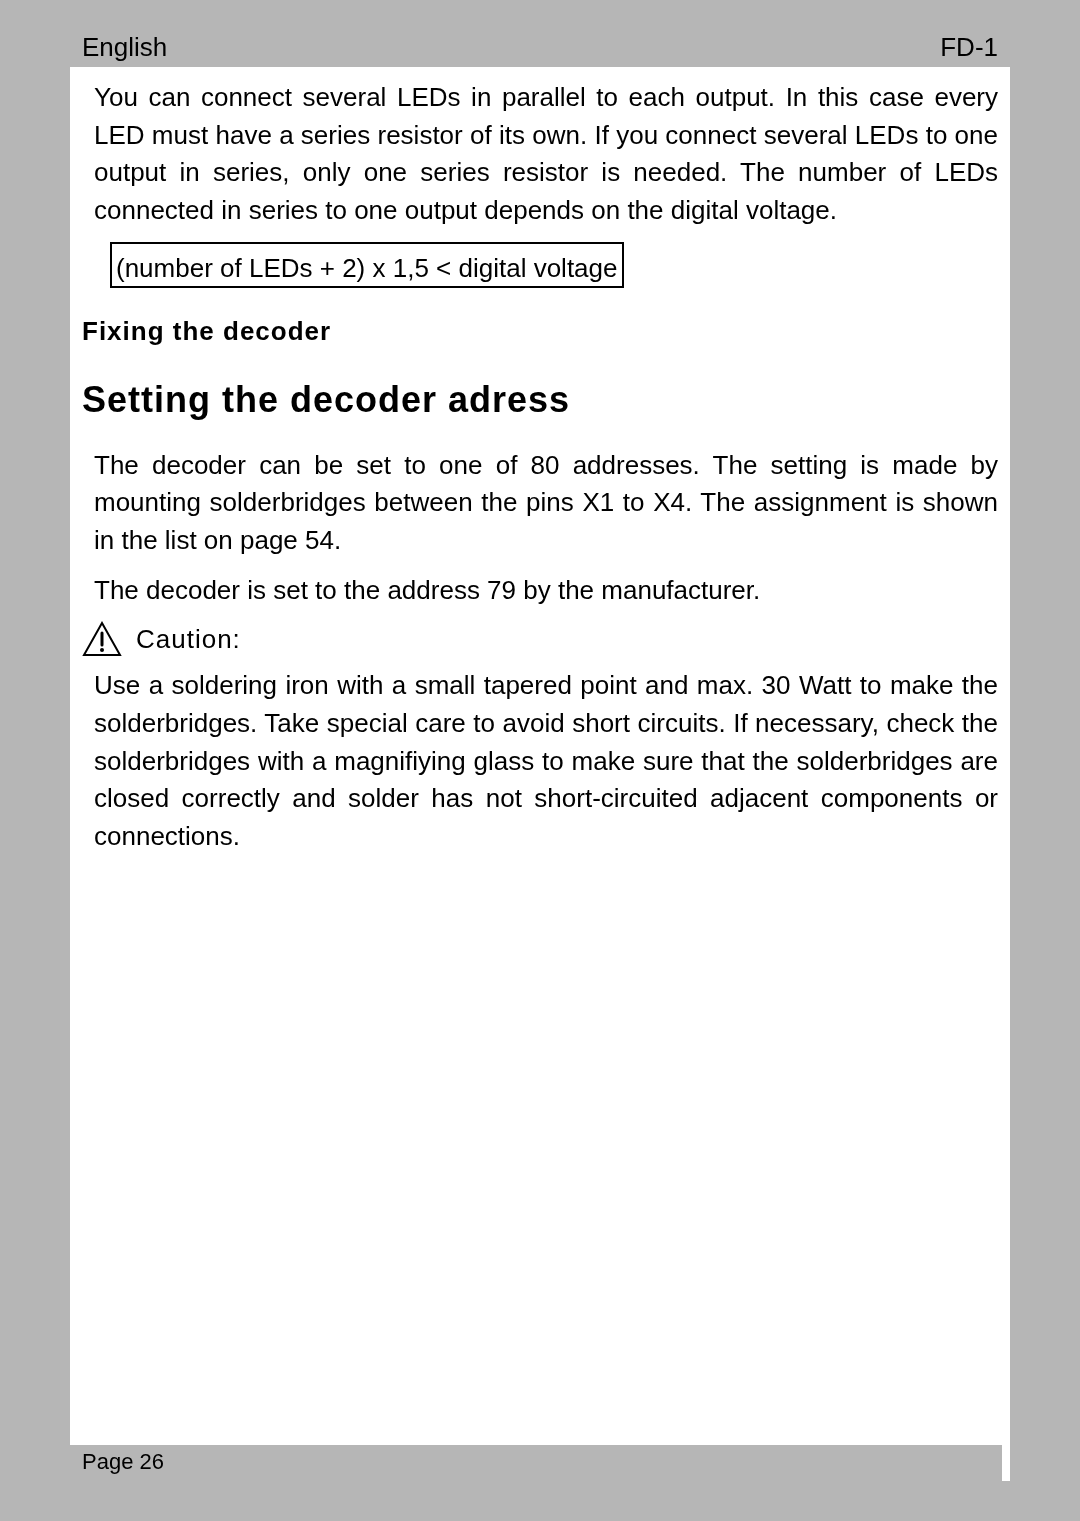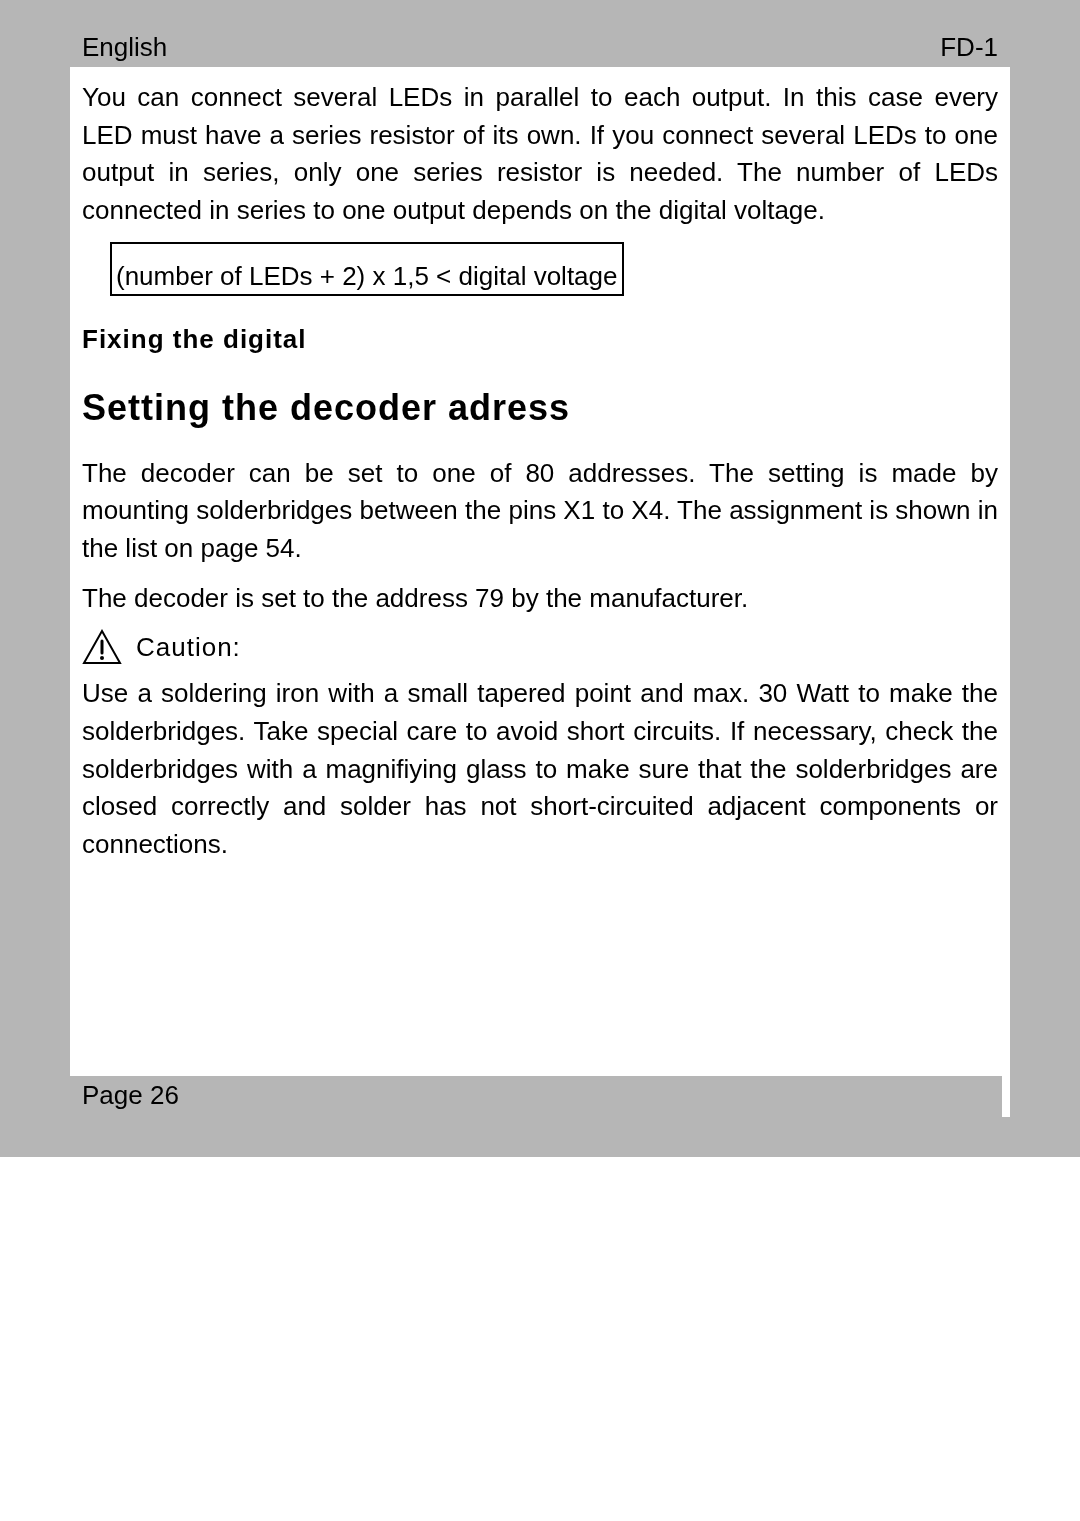--- a/index.html
+++ b/index.html
@@ -2,21 +2,21 @@
 <html><head>
 <meta charset="utf-8">
 <style>
   html, body {
     margin: 0;
     padding: 0;
     background: #ffffff;
   }
   .page {
     width: 1080px;
-    height: 1157px;
+    height: 1521px;
     background: #b6b6b6;
     position: relative;
     font-family: Arial, Helvetica, sans-serif;
     color: #000;
     box-sizing: border-box;
   }
   .content-area {
     position: absolute;
     left: 70px;
     right: 70px;
@@ -34,27 +34,27 @@
     padding: 2px 12px 4px 12px;
     font-size: 26px;
     margin-bottom: 12px;
   }
   .body-text {
     padding: 0 12px;
   }
   p.para {
     font-size: 26px;
     line-height: 1.45;
-    margin: 0 0 12px 0;
+    margin: 0 0 12px 12px;
     text-align: justify;
   }
   .formula-box {
     display: inline-block;
     border: 2px solid #000;
-    padding: 16px 4px 0px 4px;
+    padding: 8px 4px 0px 4px;
     font-size: 26px;
     margin: 0 0 18px 28px;
     line-height: 1.3;
   }
   h3.subhead {
     font-size: 26px;
     font-weight: bold;
     letter-spacing: 1px;
     margin: 10px 0 8px 0;
   }
@@ -75,21 +75,21 @@
     font-weight: normal;
     letter-spacing: 1px;
   }
   .footer-bar {
     position: absolute;
     left: 0;
     right: 8px;
     bottom: 0;
     background: #b6b6b6;
     padding: 4px 12px 6px 12px;
-    font-size: 26px;
+    font-size: 22px;
   }
   .warn-icon {
     width: 40px;
     height: 36px;
   }
 </style>
 </head>
 <body>
 
 <div class="page">
@@ -100,21 +100,21 @@
       <span>FD-1</span>
     </div>
 
     <div class="body-text">
 
       <p class="para">You can connect several LEDs in parallel to each output. In this case every LED must have a series resistor of its own. If you connect several LEDs to one output in series, only one series resistor is needed. The number of LEDs connected in series to one output depends on the digital voltage.</p>
 
 
       <div class="formula-box">(number of LEDs + 2) x 1,5 &lt; digital voltage</div>
 
-      <h3 class="subhead">Fixing the digital</h3>
+      <h3 class="subhead">Fixing the decoder</h3>
 
 
       <h2 class="section-head">Setting the decoder adress</h2>
 
       <p class="para">The decoder can be set to one of 80 addresses. The setting is made by mounting solderbridges between the pins X1 to X4. The assignment is shown in the list on page 54.</p>
 
       <p class="para">The decoder is set to the address 79 by the manufacturer.</p>
 
       <div class="caution-row">
         <svg class="warn-icon" viewBox="0 0 40 36">

